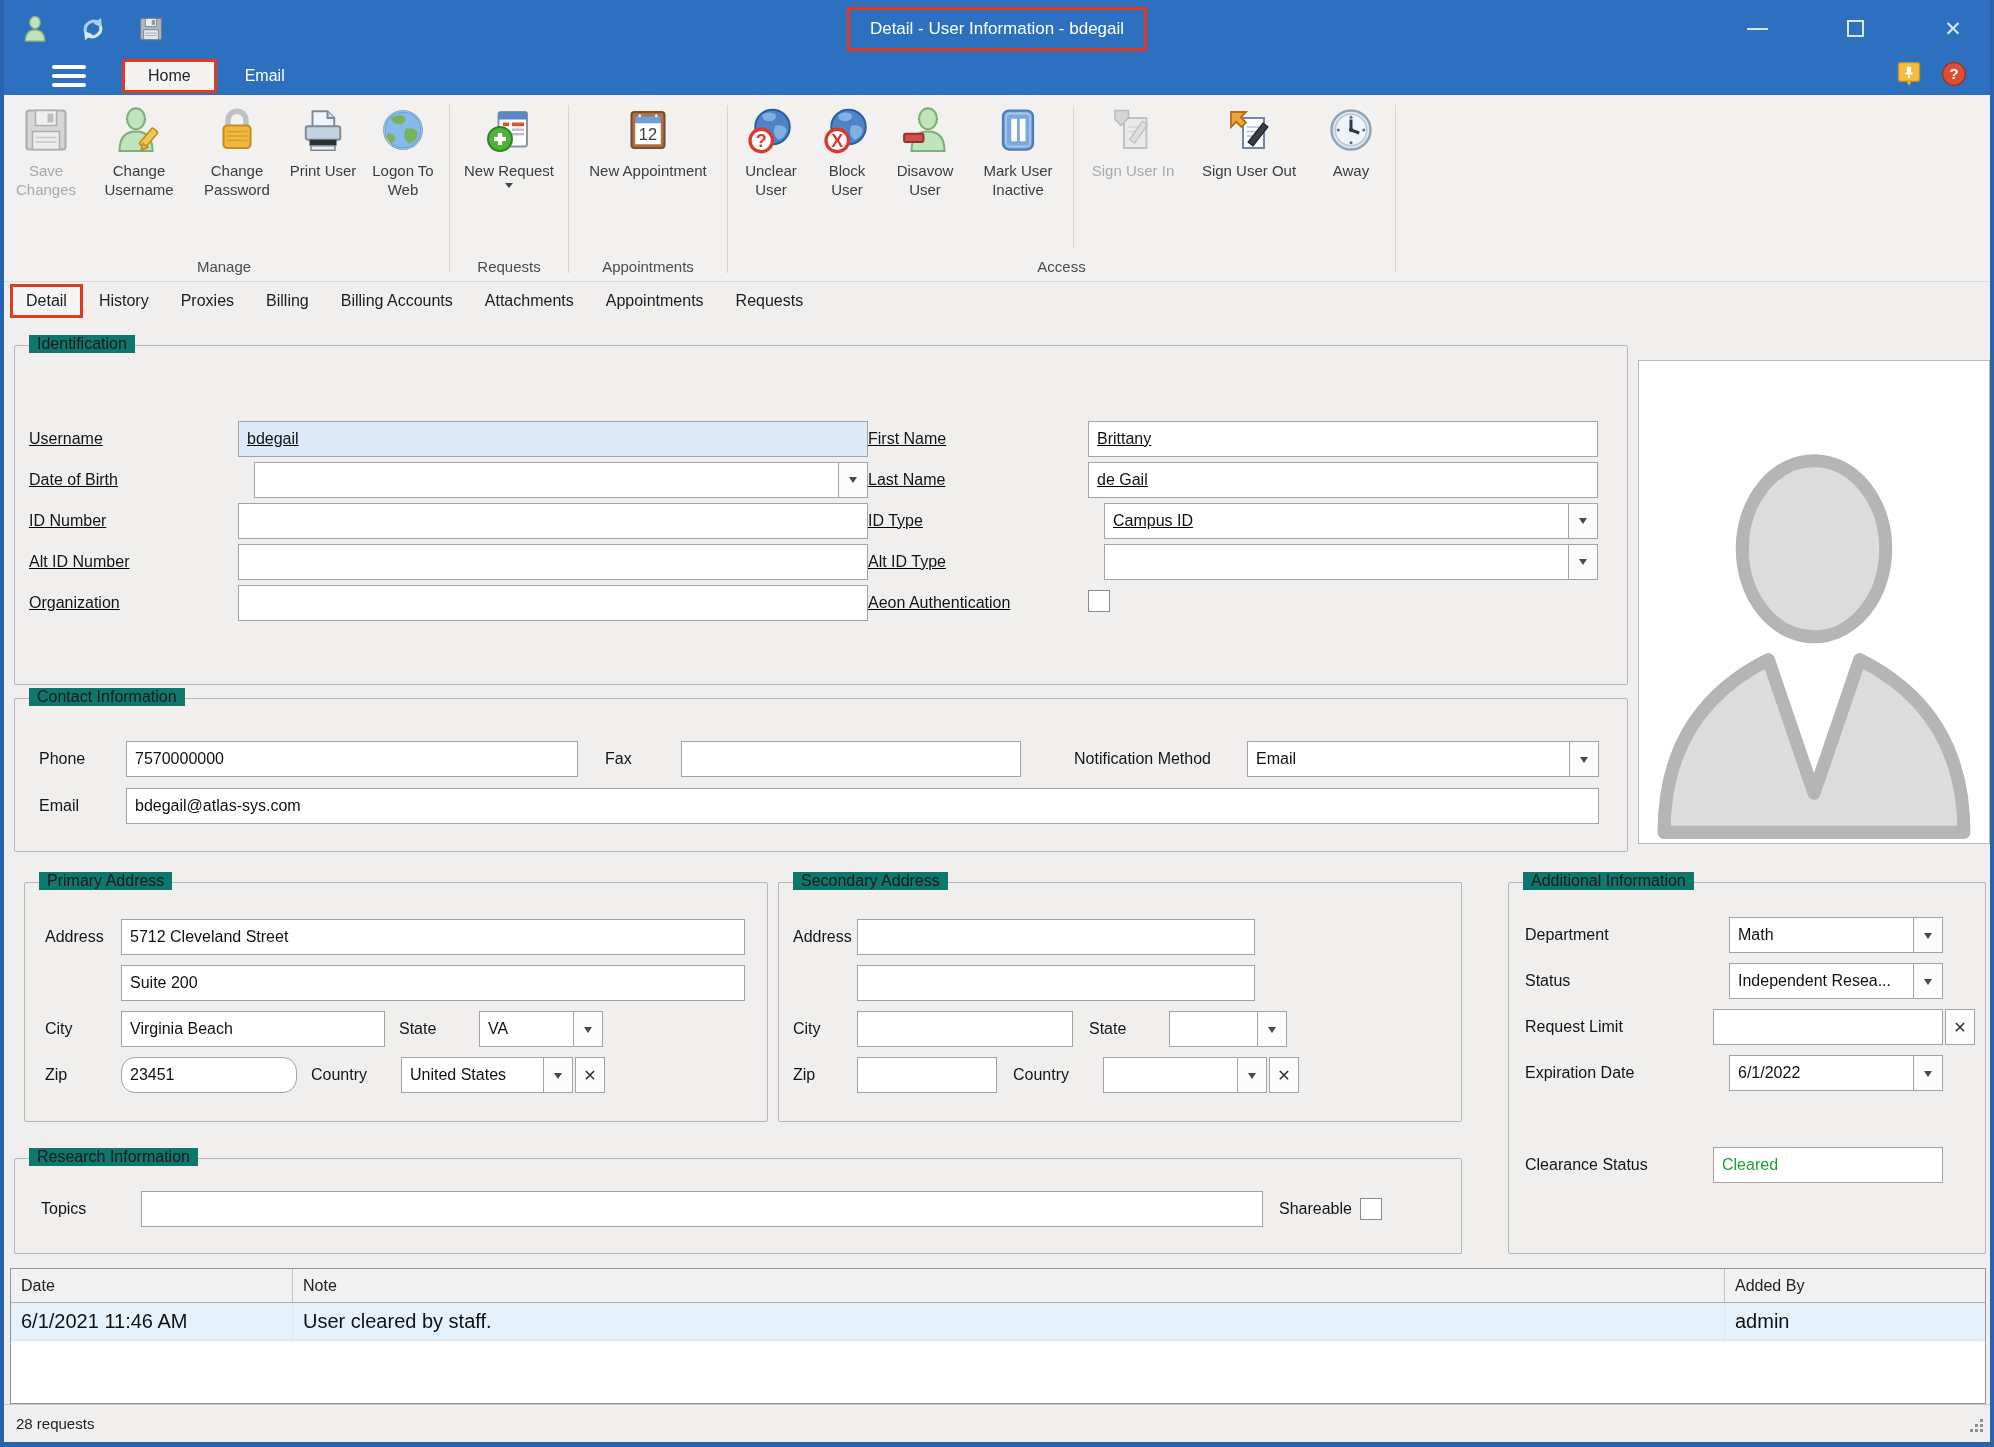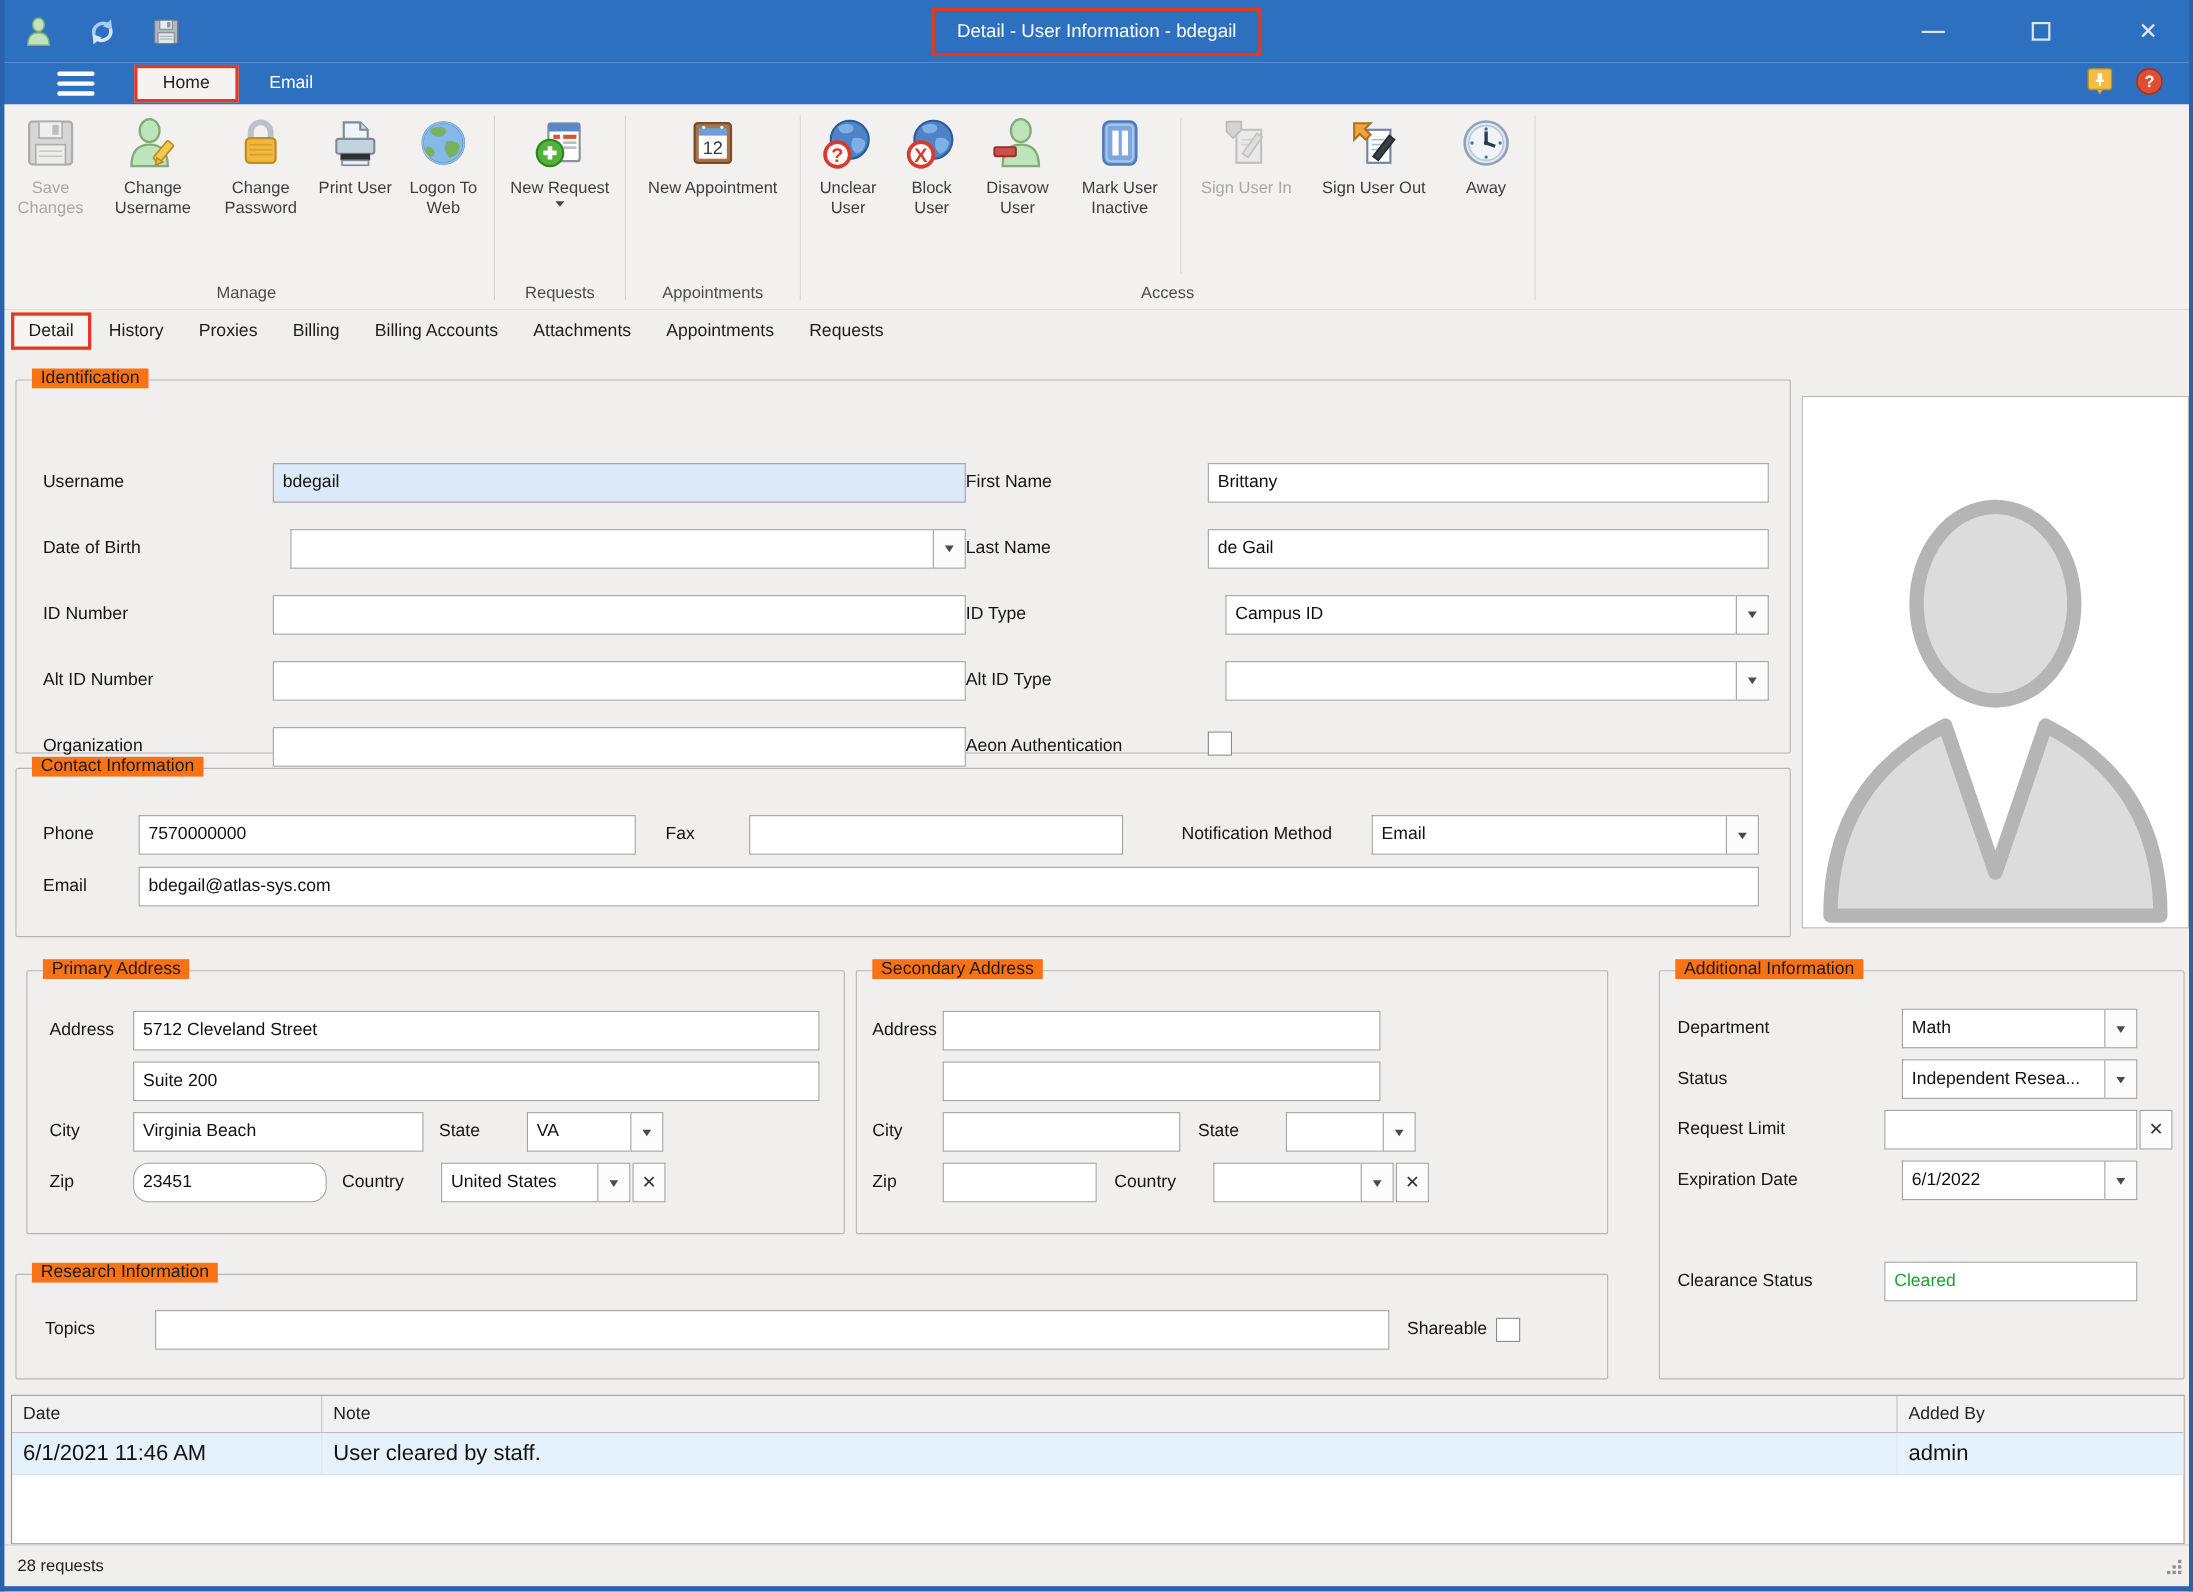--- a/index.html
+++ b/index.html
@@ -46,34 +46,34 @@
   .rsep { width:1px; background:#d7d6d5; margin:8px 3px; }
   .rsep-inner { width:1px; background:#d7d6d5; margin:10px 4px 4px; align-self:stretch; }
 
   
   .tabstrip { position:absolute; left:4px; top:282px; right:4px; height:38px; background:#f0efee; display:flex; align-items:center; padding-left:6px; }
   .vtab { padding:8px 16px; font-size:16px; color:#1c1c1c; cursor:default; }
   .vtab.active { background:#f6f5f4; padding:5px 13px; }
 
   
   .gbox { position:absolute; border:1px solid #b6b6b6; border-radius:2px; background:#f0efee; }
-  .legend { position:absolute; top:-11px; left:14px; background:#f97316; padding:0 8px; font-size:16px; color:#1a1a1a; white-space:nowrap; }
+  .legend { position:absolute; top:-11px; left:14px; background:#0f766e; padding:0 8px; font-size:16px; color:#1a1a1a; white-space:nowrap; }
   .row { position:absolute; display:flex; align-items:center; }
   .lbl { font-size:16px; color:#141414; white-space:nowrap; }
   .tfield { height:36px; background:#fff; border:1px solid #a3a3a3; font-family:inherit; font-size:16px; color:#111; padding:0 8px; }
   .tfield.hl { background:#dce9f8; }
   .tfield.green { color:#1fa032; }
   .combo { display:flex; height:36px;padding-left:16px; }
   .combo input { flex:1; min-width:0; height:36px; background:#fff; border:1px solid #a3a3a3; border-right:none; font-family:inherit; font-size:16px; color:#111; padding:0 8px; }
   .drop { width:30px; height:36px; border:1px solid #a3a3a3; background:#fcfcfc; display:flex; align-items:center; justify-content:center; cursor:default; }
   .drop::after { content:''; width:0; height:0; border:4px solid transparent; border-top:6px solid #4a4a4a; margin-top:5px; }
   .xbtn { width:30px; height:36px; border:1px solid #a3a3a3; background:#fcfcfc; margin-left:2px; display:flex; align-items:center; justify-content:center; font-size:16px; color:#333; cursor:default; }
   .cb { width:22px; height:22px; background:#fff; border:1px solid #8a8a8a; display:inline-block; }
 
-  .id-grid { position:absolute; left:24px; top:74px; right:18px; display:grid; grid-template-columns:209px 630px 220px 510px; grid-auto-rows:37px; row-gap:23px; align-items:center; }
+  .id-grid { position:absolute; left:14px; top:74px; right:18px; display:grid; grid-template-columns:209px 630px 220px 510px; grid-auto-rows:37px; row-gap:4px; align-items:center;text-decoration:underline; }
   .id-grid .tfield, .id-grid .combo { width:100%; }
 
   
   .avatar-box { position:absolute; left:1638px; top:360px; width:352px; height:484px; background:#fff; border:1px solid #b9b9b9; display:flex; align-items:flex-end; justify-content:center; }
   .avatar-box svg { display:block; margin-bottom:4px; }
 
   
   .tbl { position:absolute; left:10px; top:1268px; width:1976px; height:136px; background:#fff; border:1px solid #949494; }
   .tbl-head { display:flex; height:34px; background:#f1f1f1; border-bottom:1px solid #b0b0b0; }
   .th { display:flex; align-items:center; padding:0 10px; font-size:16px; color:#222; border-right:1px solid #c3c3c3; }

